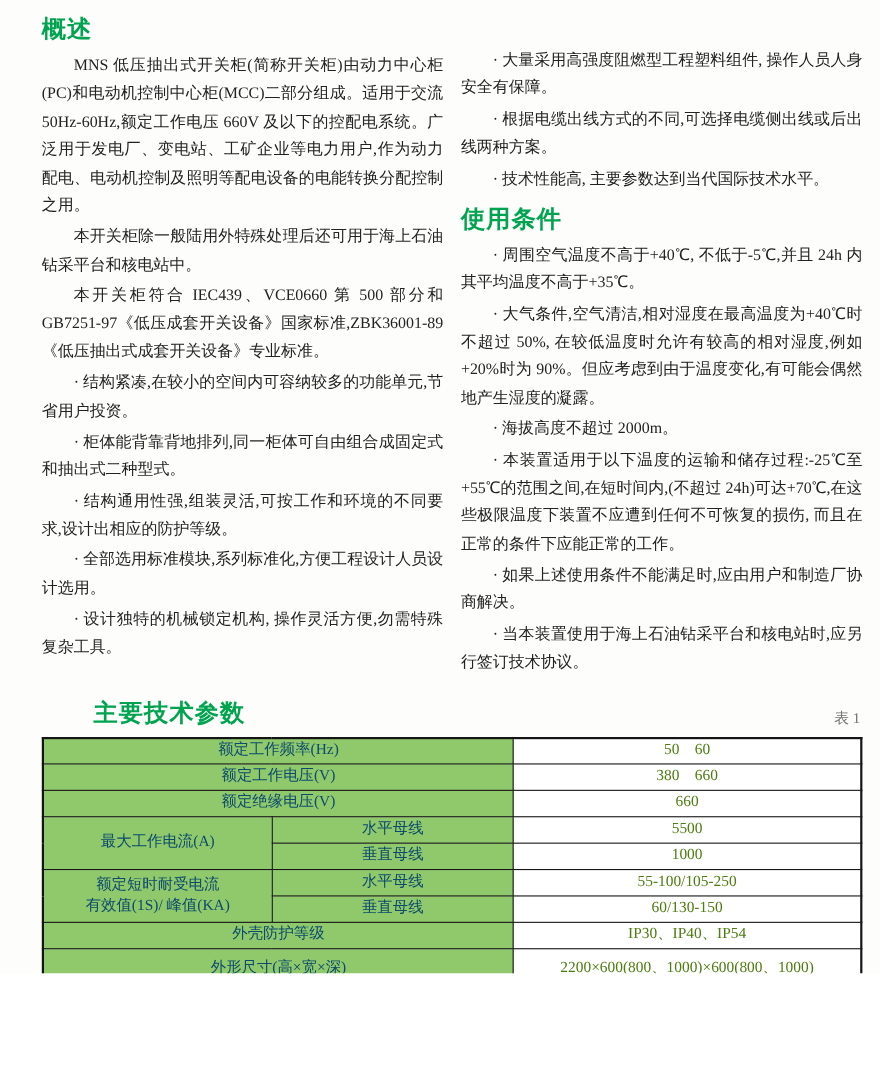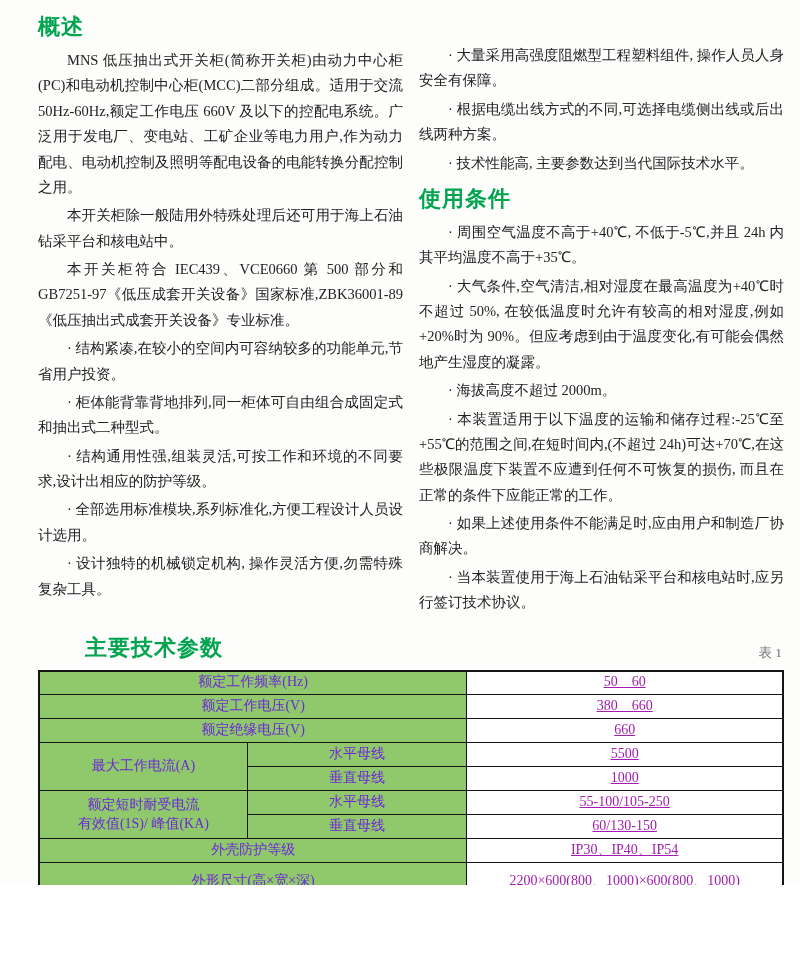--- a/index.html
+++ b/index.html
@@ -53,22 +53,22 @@
   }
   table.params td {
     border: 1.5px solid #151515;
     font-size: 14px;
     text-align: center;
     vertical-align: middle;
     height: 24px;
     padding: 1px 6px;
     line-height: 1.35;
   }
-  td.g { background: #8fc96b; color: #6d28d9; }
-  td.w { background: #ffffff; color: #a21caf; white-space: pre-wrap; text-decoration: underline; }
+  td.g { background: #8fc96b; color: #0c4a6e; }
+  td.w { background: #ffffff; color: #4d7c0f; white-space: pre-wrap; }
   tr.dims td { height: 38px; margin-left: 42px; }
   p.note {
     font-size: 12px;
     margin: 14px 0 0 0;
     color: #15803d;
   }
 </style>
 </head>
 <body>
 

